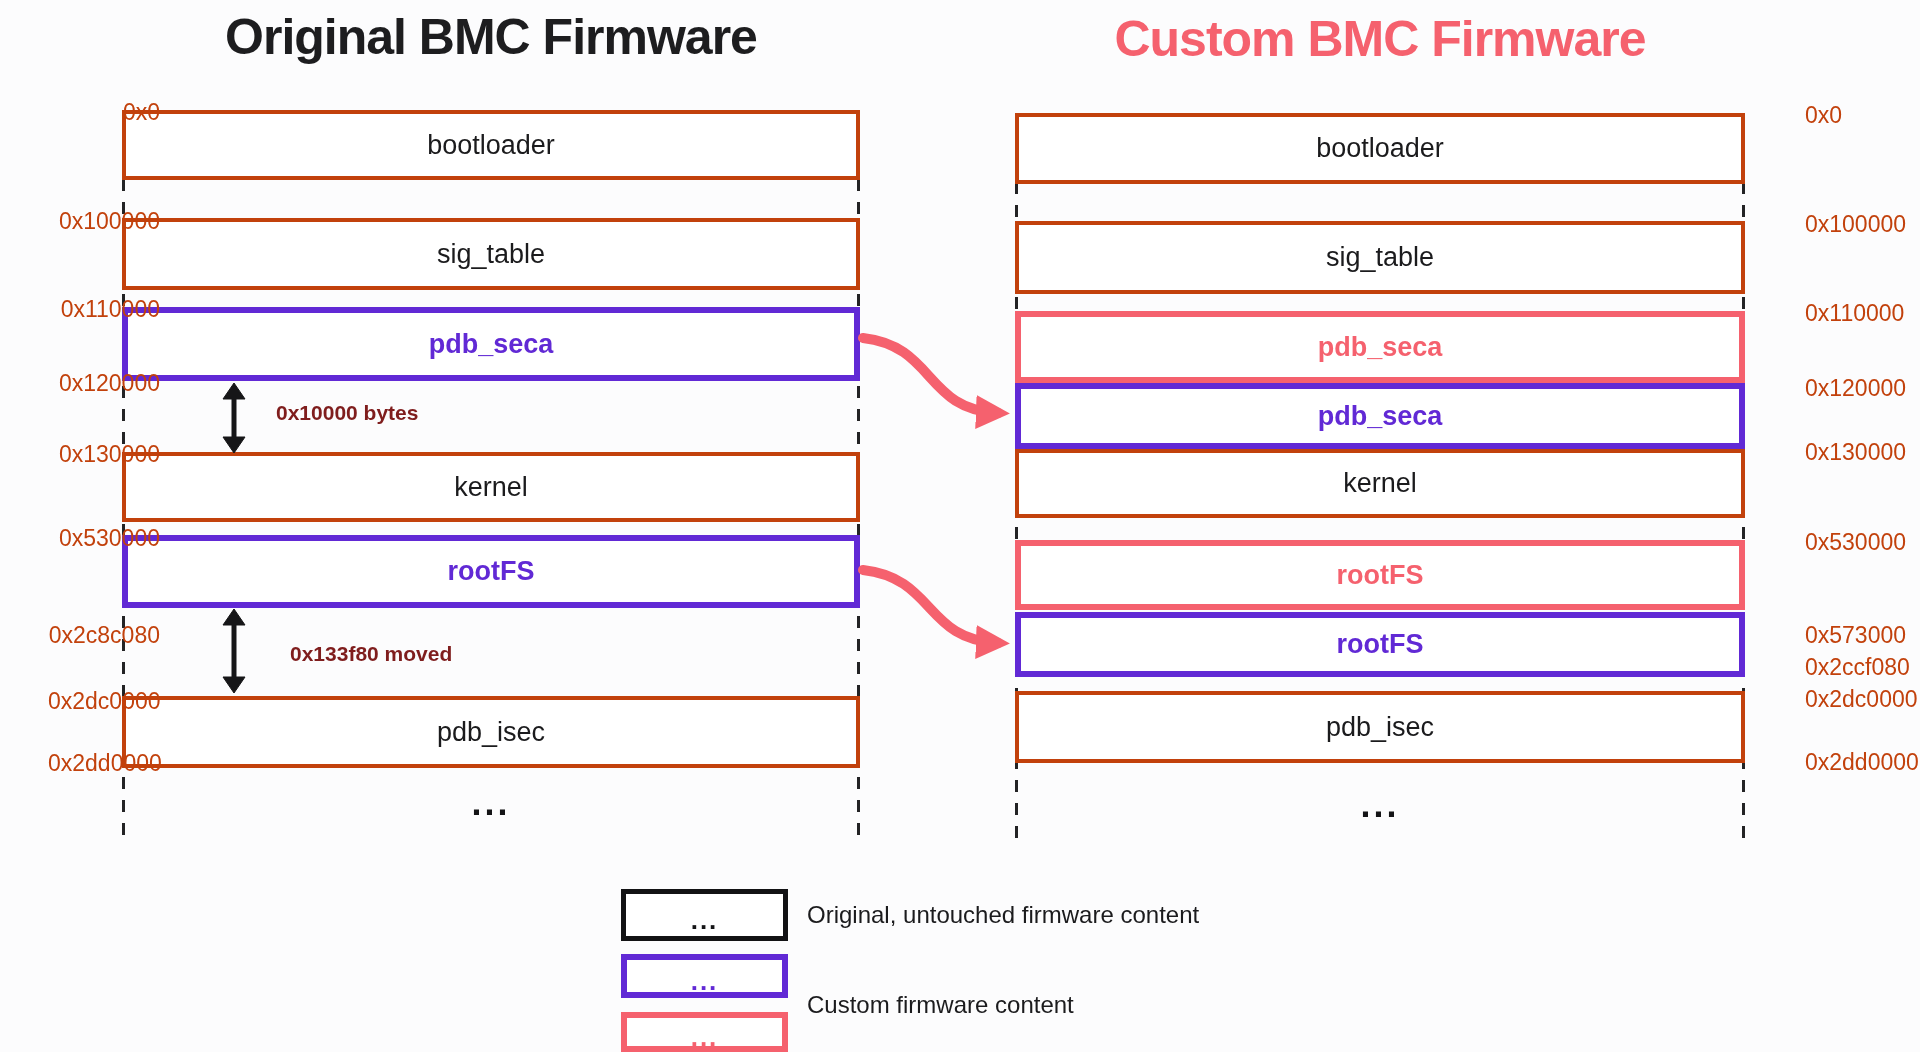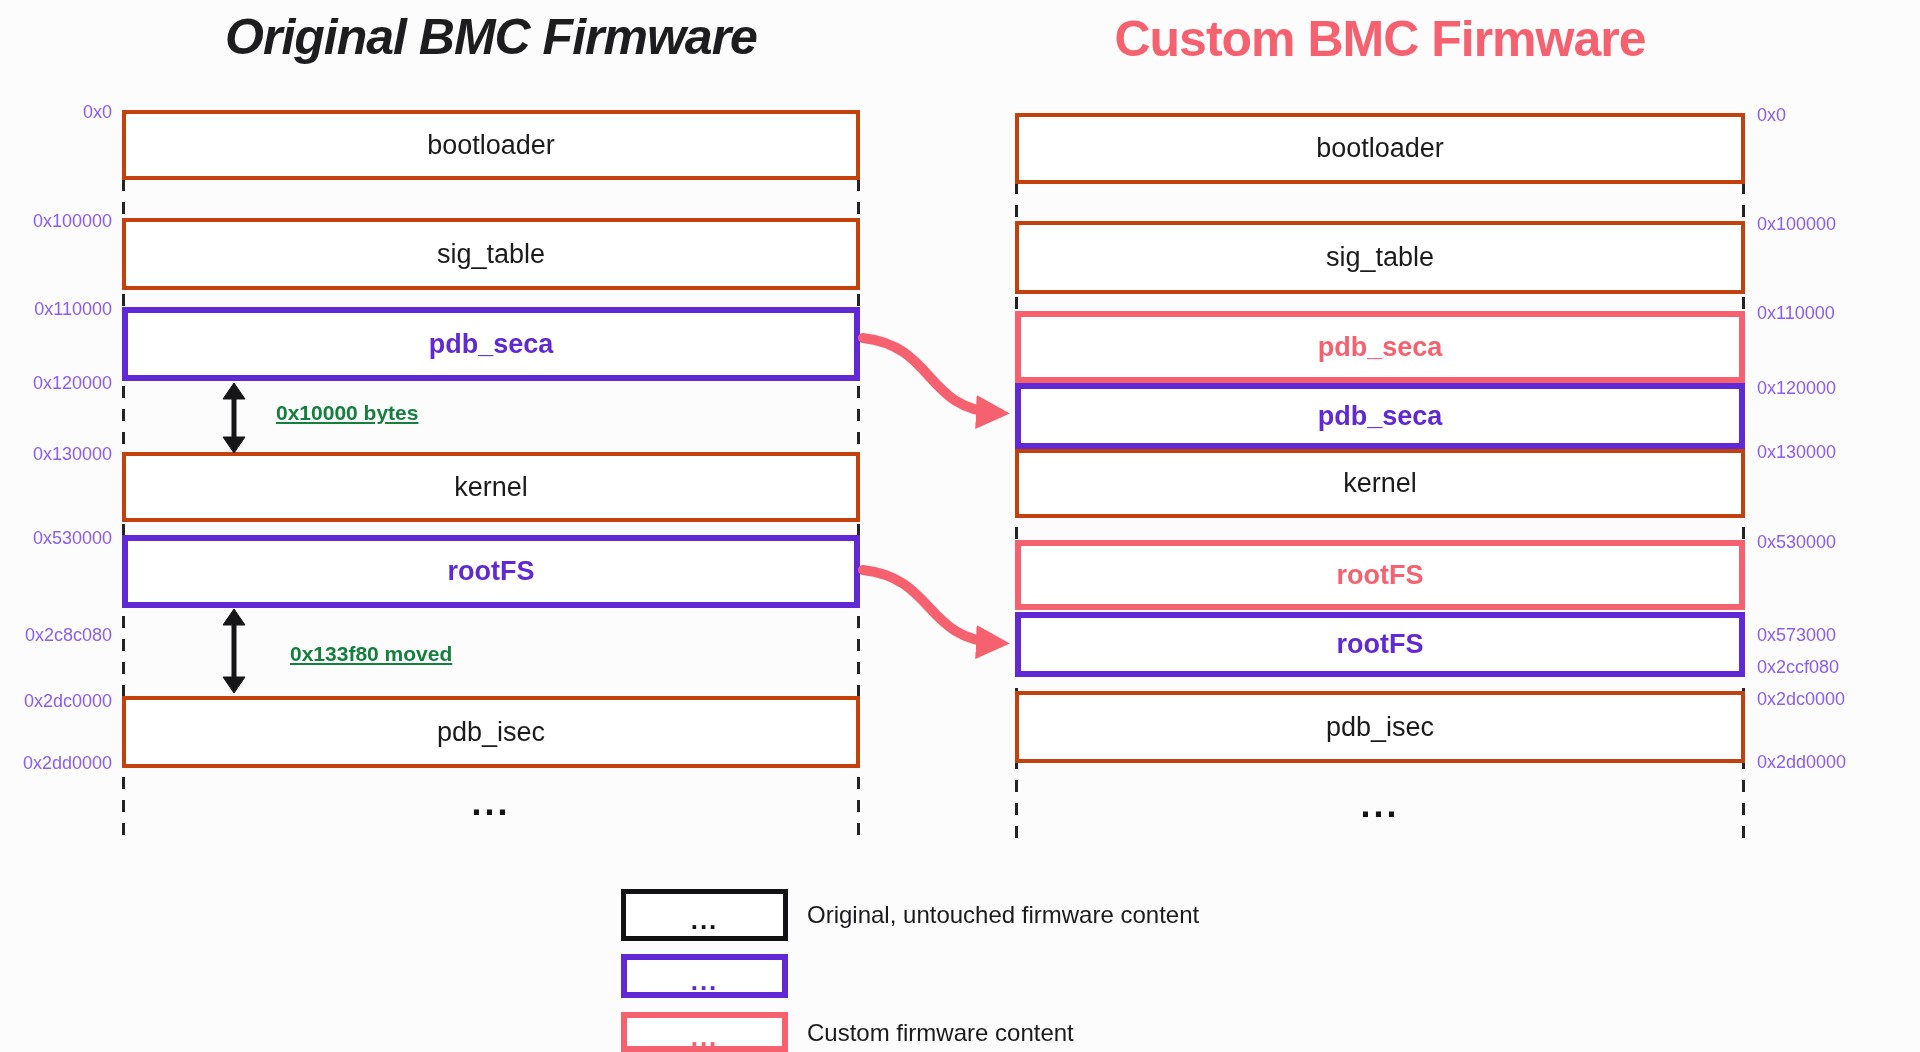--- a/index.html
+++ b/index.html
@@ -1,31 +1,31 @@
 <!DOCTYPE html>
 <html><head>
 <meta charset="utf-8">
 <style>
   html,body{margin:0;padding:0;background:#fcfcfd;}
   #canvas{position:relative;width:1920px;height:1052px;background:#fcfcfd;overflow:hidden;
           font-family:"Liberation Sans","DejaVu Sans",sans-serif;color:#1b1b1d;}
   .title{position:absolute;text-align:center;font-size:50px;font-weight:700;letter-spacing:-1px;white-space:nowrap;}
-  .title-left{left:122px;width:738px;top:8px;color:#1d1d1f;font-style:italic;}
+  .title-left{left:122px;width:738px;top:8px;color:#1d1d1f;}
   .title-right{left:1015px;width:730px;top:10px;color:#f5616e;}
   .dash{position:absolute;width:3px;z-index:0;
         background:repeating-linear-gradient(to bottom,#232325 0 12px,transparent 12px 23px);}
   .block{position:absolute;z-index:1;background:#ffffff;display:flex;align-items:center;justify-content:center;
          box-sizing:border-box;font-size:27px;white-space:nowrap;}
   .block.plain{border:4px solid #c2410c;color:#1b1b1d;}
   .block.moved{border:6px solid #6129d5;color:#6129d5;font-weight:700;}
   .block.custom{border:6px solid #f5616e;color:#f5616e;font-weight:700;}
-  .addr{position:absolute;z-index:3;font-size:18px;line-height:22px;color:#8b5cf6;white-space:nowrap;}
+  .addr{position:absolute;z-index:3;font-size:23px;line-height:22px;color:#c2410c;white-space:nowrap;margin-left:48px;}
   .addr-l{left:0;width:112px;text-align:right;}
   .addr-r{left:1757px;text-align:left;}
-  .gap-note{position:absolute;z-index:3;font-size:21px;font-weight:700;color:#15803d;white-space:nowrap;text-decoration:underline;}
+  .gap-note{position:absolute;z-index:3;font-size:21px;font-weight:700;color:#7f1d1d;white-space:nowrap;}
   .dots{position:absolute;z-index:3;text-align:center;font-size:36px;font-weight:700;letter-spacing:3px;color:#141416;}
   .legend-box{position:absolute;left:621px;width:167px;box-sizing:border-box;background:#ffffff;z-index:1;
               display:flex;align-items:center;justify-content:center;}
   .legend-box .swatch-dots{font-size:26px;font-weight:700;letter-spacing:2px;transform:translateY(18%);line-height:1;}
   .legend-box.plain{border:5px solid #121214;color:#141416;}
   .legend-box.moved{border:6px solid #6129d5;color:#6129d5;}
   .legend-box.custom{border:6px solid #f5616e;color:#f5616e;}
   .legend-label{position:absolute;left:807px;z-index:3;font-size:24px;line-height:24px;color:#1b1b1d;white-space:nowrap;}
   #arrow-layer{position:absolute;left:0;top:0;z-index:2;pointer-events:none;}
 </style>
@@ -140,15 +140,15 @@
     </div>
   <div class="legend-label" style="top:903px">Original, untouched firmware content</div>
 
   <div class="legend-box moved" style="top:954px;height:44px">
     <span class="swatch-dots">...</span>
     </div>
 
   <div class="legend-box custom" style="top:1012px;height:40px">
     <span class="swatch-dots">...</span>
     </div>
-  <div class="legend-label" style="top:1021px">Custom firmware content</div>
+  <div class="legend-label" style="top:993px">Custom firmware content</div>
 
 </div>
 
 </body></html>

